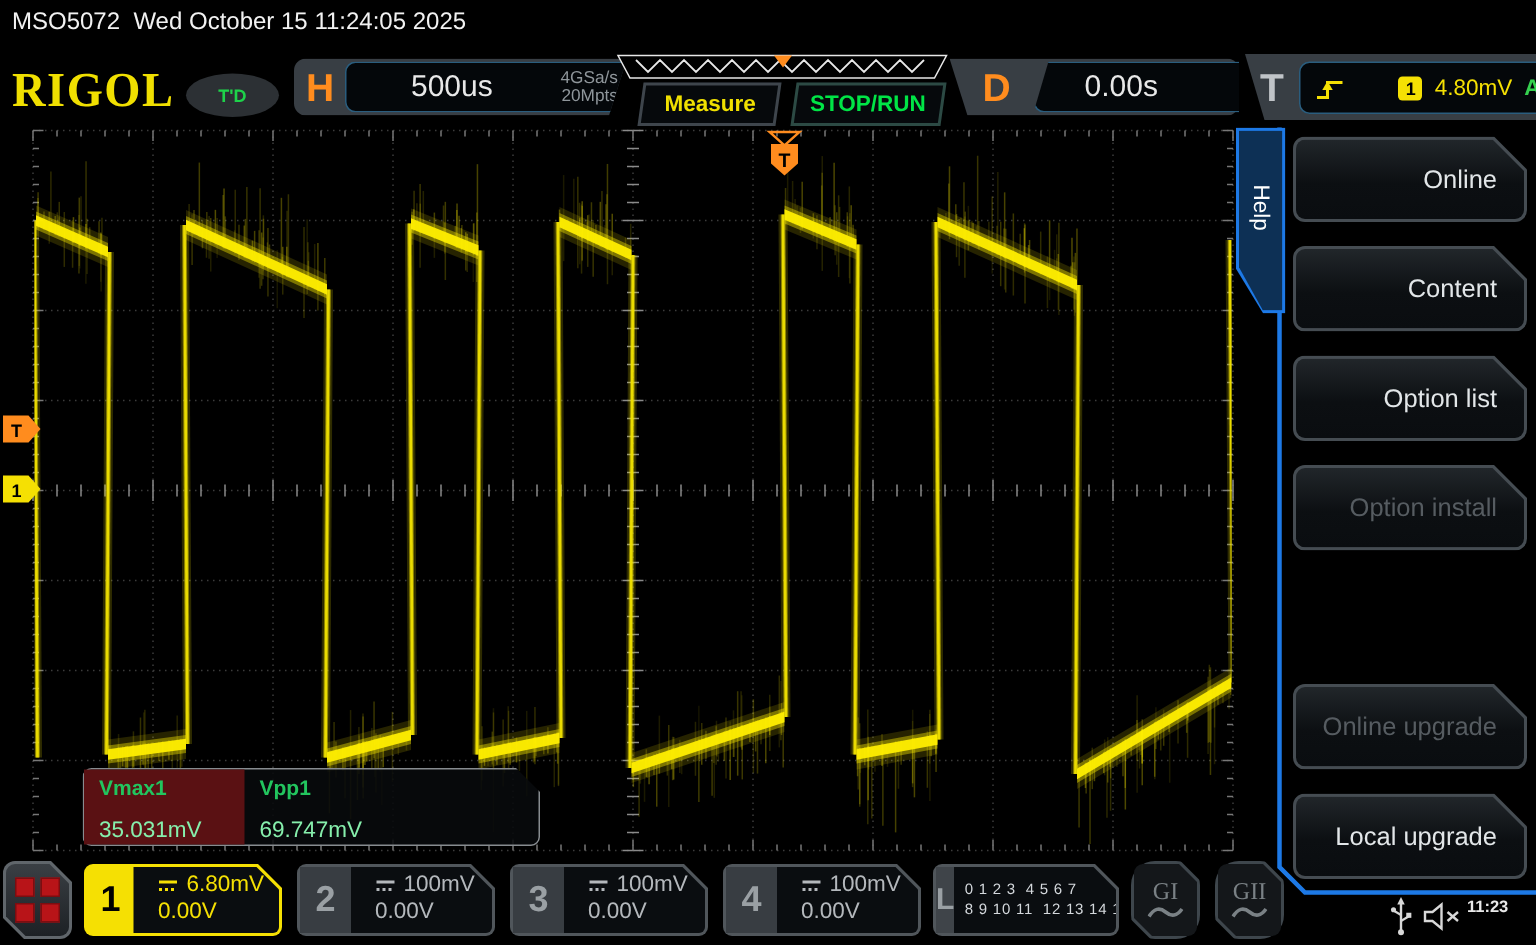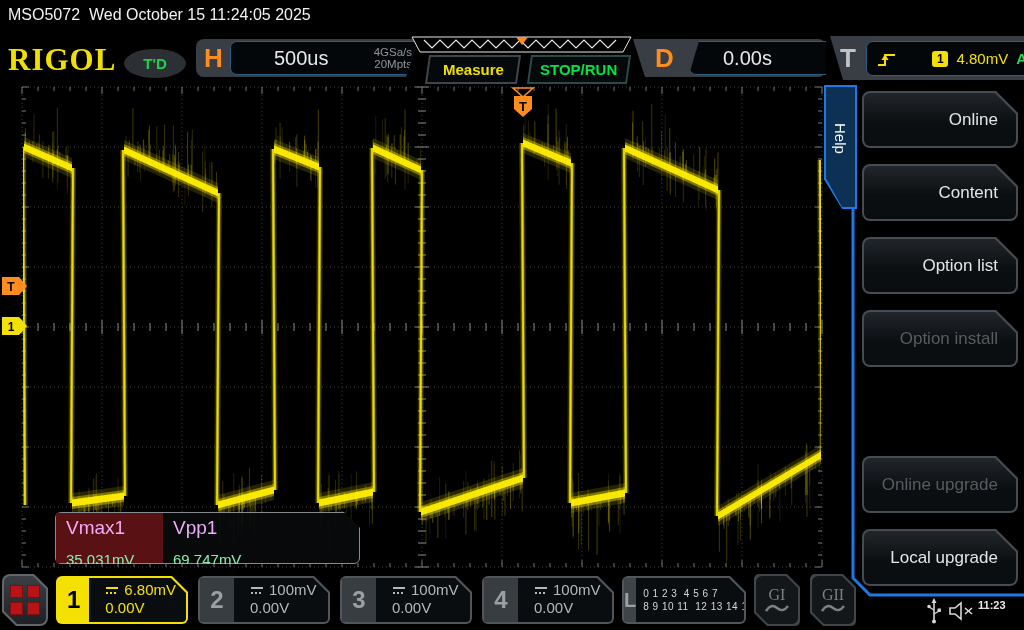--- a/index.html
+++ b/index.html
@@ -6,21 +6,21 @@
   .stage{position:relative;width:1024px;height:630px;background:#000;overflow:hidden;
          font-family:"Liberation Sans",sans-serif;-webkit-font-smoothing:antialiased;}
   .abs{position:absolute;}
   
   .titlebar{left:8px;top:6px;color:#f2f2f2;font-size:16px;white-space:pre;}
   
   .logo{left:8px;top:42px;color:#f0df00;font-family:"Liberation Serif",serif;
         font-weight:bold;font-size:31px;letter-spacing:1px;transform:scaleY(1.05);}
   .tdbadge{left:124px;top:49px;width:62px;height:29px;background:#2c3034;border-radius:50%;
            display:flex;align-items:center;justify-content:center;color:#1ed24a;
-           font-weight:bold;font-size:15px;}
+           font-weight:bold;font-size:12px;}
   .hbox{left:196px;top:39px;width:222px;height:38px;background:#383e44;
         border-radius:8px 0 0 8px;clip-path:polygon(0 0,100% 0,calc(100% - 12px) 100%,0 100%);}
   .keyletter{position:absolute;left:8px;top:3px;font-weight:bold;font-size:26px;line-height:32px;}
   .orange{color:#ff8c1e;} .grayT{color:#c0c4c8;}
   .field{position:absolute;background:#04070a;border:1px solid #2a5d7e;border-radius:7px;
          display:flex;align-items:center;padding-left:17px;}
   .hfield{left:34px;top:2px;width:182px;height:32px;
           clip-path:polygon(0 0,100% 0,calc(100% - 10px) 100%,0 100%);}
   .hval{color:#e8e8e8;font-size:20px;margin-left:26px;flex:1;}
   .hrates{text-align:right;color:#8f969b;font-size:11.5px;line-height:12.5px;margin-right:18px;}
@@ -45,21 +45,21 @@
   .tmode{color:#35d04f;font-weight:bold;font-size:15px;}
   .tgroup{display:flex;align-items:center;gap:8px;}
   
   .scopesvg{left:0;top:84px;}
   
   .meas{left:55px;top:512px;width:303px;height:50px;background:rgba(8,10,12,.88);
         border:1px solid #878c90;border-radius:6px;
         clip-path:polygon(0 0,calc(100% - 16px) 0,100% 16px,100% 100%,0 100%);
         display:flex;}
   .mcell{padding:4px 0 0 10px;}
-  .mcell .ml{color:#f0abfc;font-weight:normal;font-size:19px;}
+  .mcell .ml{color:#22c55e;font-weight:bold;font-size:14px;}
   .mcell .mv{color:#86efac;font-size:15px;margin-top:12px;}
   .mc1{width:97px;background:#5a1113;}
   .mc2{width:99px;} .mc3{width:100px;}
   
   .helptab{left:824px;top:85px;width:33px;height:124px;background:#1d79e6;
            clip-path:polygon(0 0,100% 0,100% 100%,55% 100%,0 76%);}
   .helptab .in{position:absolute;inset:2px;background:#0d3055;
            clip-path:polygon(0 0,100% 0,100% 100%,55% 100%,0 76%);}
   .helptab .txt{position:absolute;left:8px;top:38px;color:#fff;font-size:15px;
            writing-mode:vertical-rl;}
@@ -95,21 +95,21 @@
   .ch-off{background:#50565b;} .ch-off .chtab{background:#383d42;color:#9aa0a4;}
   .ch-off .chvals{color:#b4b8bc;}
   .lpod{left:622px;top:576px;width:124px;height:48px;background:#50565b;border-radius:6px;
         clip-path:polygon(0 0,calc(100% - 16px) 0,100% 16px,100% 100%,0 100%);}
   .lpod .in{position:absolute;inset:2px;border-radius:4px;background:#0a0d10;display:flex;
         clip-path:polygon(0 0,calc(100% - 15px) 0,100% 15px,100% 100%,0 100%);}
   .ltab{width:28px;background:#3f4449;color:#9aa0a4;font-weight:bold;font-size:20px;
         display:flex;align-items:center;justify-content:center;}
   .ldigits{flex:1;display:flex;flex-direction:column;justify-content:center;padding-left:7px;
         color:#d4d8dc;font-size:10px;line-height:13px;white-space:pre;letter-spacing:.5px;}
-  .gbtn{top:574px;width:46px;height:52px;background:#3e464c;border-radius:5px;
+  .gbtn{top:574px;width:46px;height:52px;background:#3e464c;border-radius:16px;
         clip-path:polygon(0 0,calc(100% - 13px) 0,100% 13px,100% 100%,13px 100%,0 calc(100% - 13px));}
   .gbtn .in{position:absolute;inset:2px;border-radius:6px;background:#14171a;
         clip-path:polygon(0 0,calc(100% - 12px) 0,100% 12px,100% 100%,12px 100%,0 calc(100% - 12px));
         display:flex;flex-direction:column;align-items:center;justify-content:center;
         color:#7a8185;font-family:"Liberation Serif",serif;font-size:16px;line-height:16px;}
   .statustime{left:978px;top:599px;color:#e8e8e8;font-weight:bold;font-size:11px;}
   .usb{left:926px;top:598px;} .spk{left:948px;top:601px;}
 </style>
 </head>
 <body>

